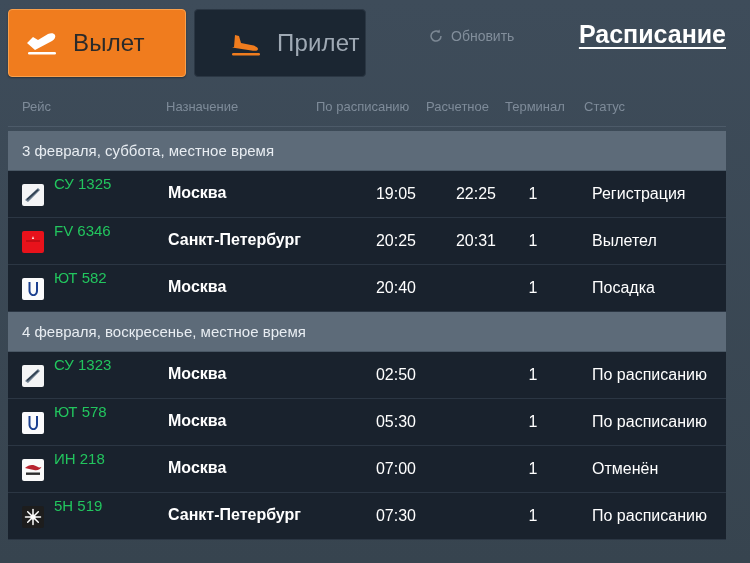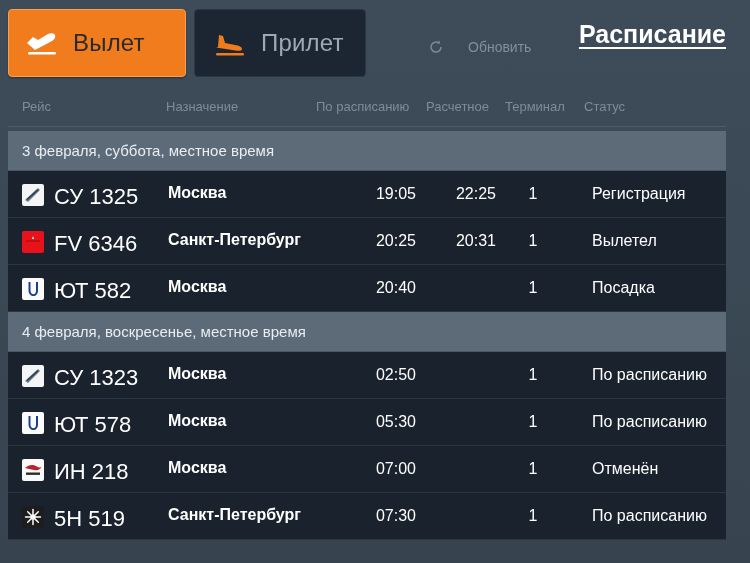--- a/index.html
+++ b/index.html
@@ -44,42 +44,42 @@
     background: #f07c1e;
     border: 1px solid #f9a04c;
     box-shadow: 0 1px 2px rgba(0,0,0,.35);
     padding-left: 14px;
   }
   .tab-arrival {
     left: 194px;
     width: 172px;
     background: #1b2632;
     border: 1px solid #2b3744;
-    padding-left: 16px;
+    padding-left: 32px;
   }
   .tab-ico {
     width: 40px; height: 34px;
     flex: 0 0 40px;
     display: block;
   }
   .tab-label {
     font-size: 24px;
     letter-spacing: .2px;
     margin-left: 10px;
     white-space: nowrap;
   }
   .tab-departure .tab-label { color: #2a2a2a; font-weight: 400; }
   .tab-arrival   .tab-label { color: #9fa9b4; font-weight: 400; }
 
   .refresh {
     position: absolute;
-    left: 428px; top: 39px;
+    left: 428px; top: 28px;
     display: flex;
     align-items: center;
-    gap: 24px;
+    gap: 7px;
     cursor: pointer;
     user-select: none;
   }
   .refresh-label {
     font-size: 14px;
     color: #828e9b;
     white-space: nowrap;
   }
   .schedule-link {
     position: absolute;
@@ -144,23 +144,23 @@
   .row > * { position: absolute; }
 
   .logo {
     left: 14px; top: 13px;
     width: 22px; height: 22px;
     border-radius: 2px;
     overflow: hidden;
     display: block;
   }
   .flightno {
-    left: 46px; top: 13px;
-    font-size: 22px;
-    color: #ffffff;
+    left: 46px; top: 4px;
+    font-size: 15px;
+    color: #22c55e;
     white-space: nowrap;
   }
   .dest {
     left: 160px; top: 13px;
     font-size: 16px;
     font-weight: bold;
     color: #ffffff;
     white-space: nowrap;
   }
   .sched {

